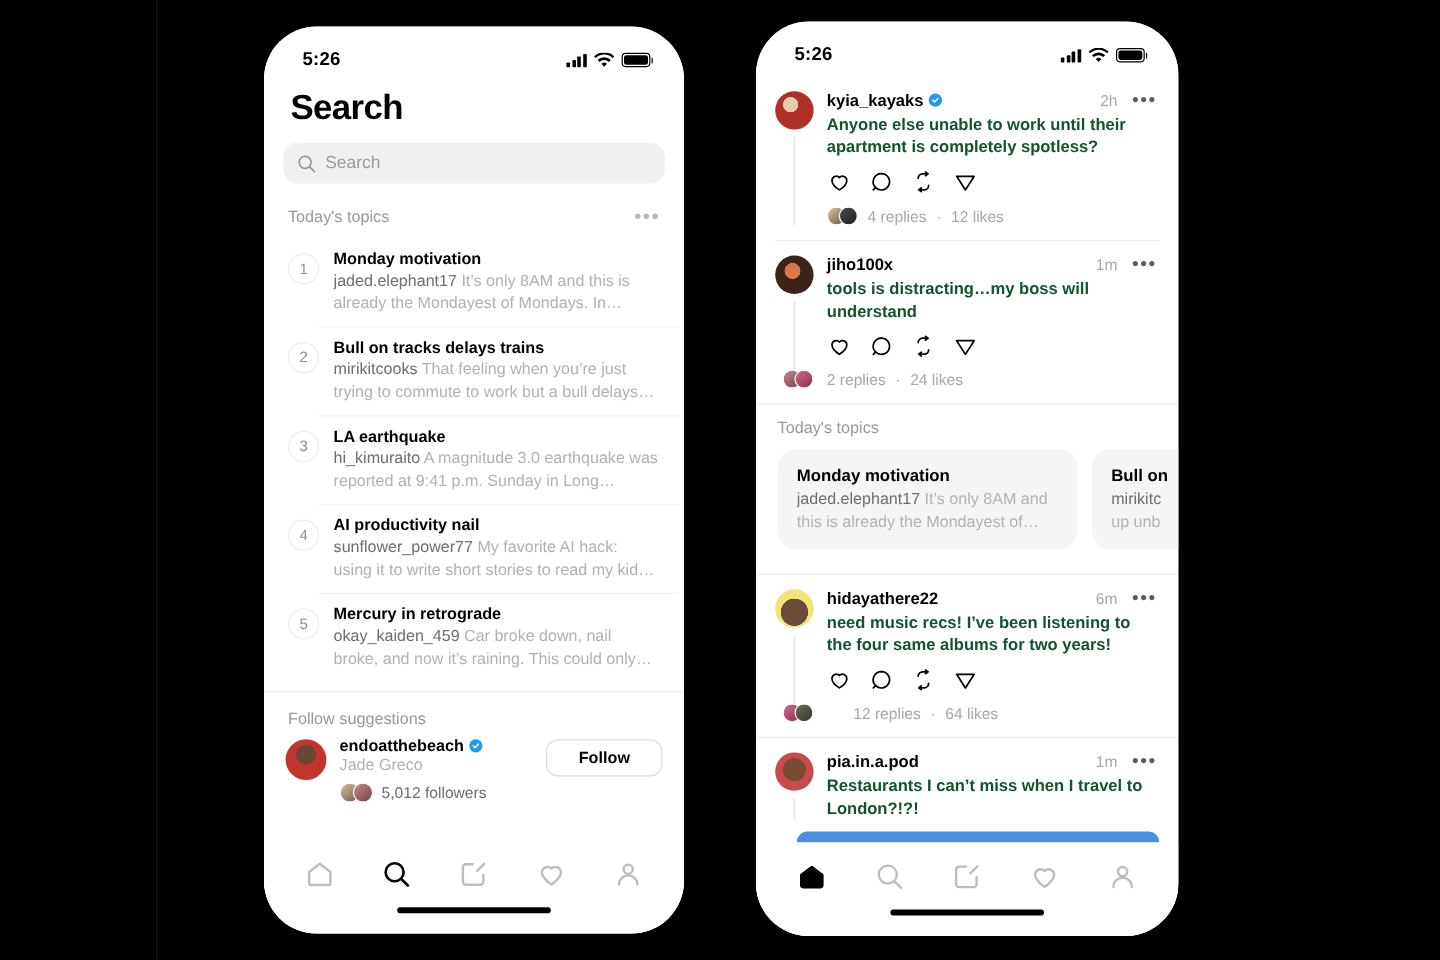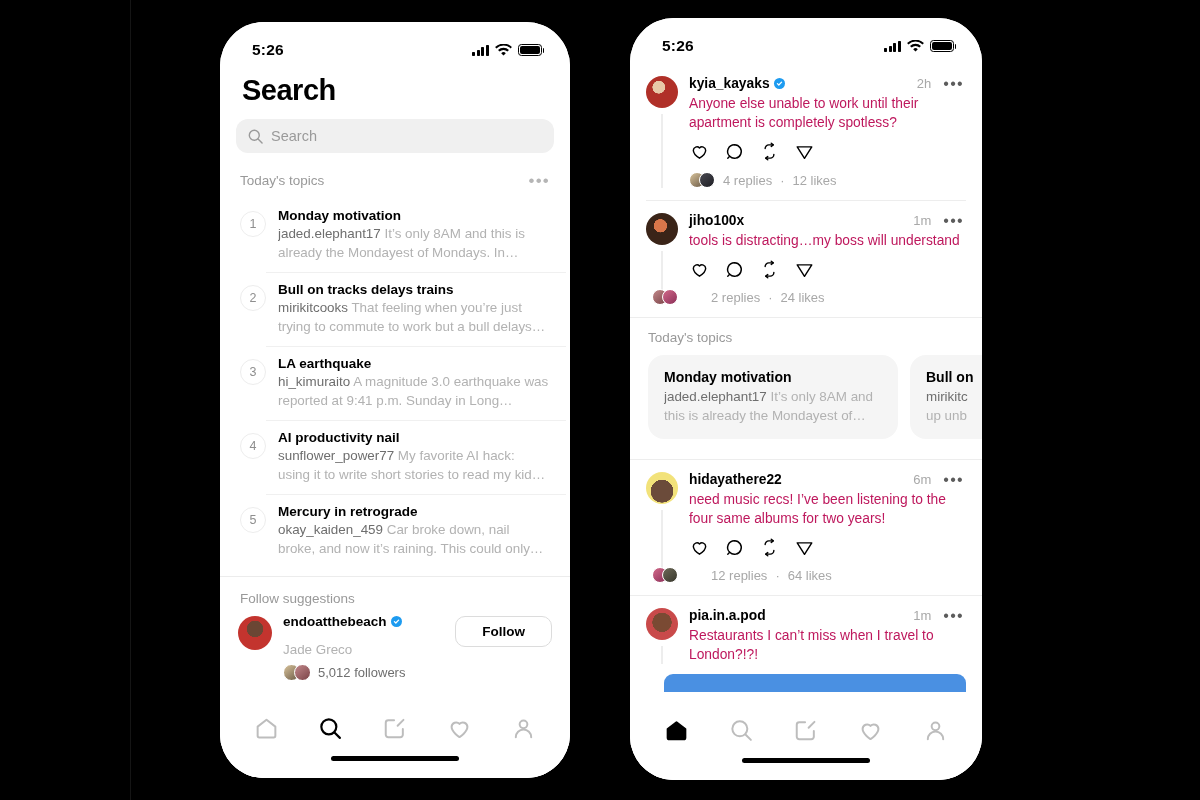--- a/index.html
+++ b/index.html
@@ -74,21 +74,21 @@
 
   .divider-thick { height:1px; background:#ececec; margin: 8px 0 0 0; }
 
   .follow-head { color:#999; font-size:13.5px; padding: 14px 20px 8px 20px; }
   .suggest { display:flex; padding: 0 18px 0 18px; gap:11px; align-items:flex-start; }
   .sug-av { flex:0 0 34px; width:34px; height:34px; border-radius:50%; margin-top:2px; overflow:hidden; }
   .sug-main { flex:1; min-width:0; }
   .sug-name { font-size:13.5px; font-weight:700; color:#000; display:flex; align-items:center; gap:4px; }
   .verified { width:11px; height:11px; border-radius:50%; background:#1d9bf0; display:inline-flex; align-items:center; justify-content:center; }
   .verified svg { width:7px; height:7px; }
-  .sug-sub { font-size:13.4px; color:#b2b2b2; margin-top:13px; }
+  .sug-sub { font-size:13.4px; color:#b2b2b2; margin-top:1px; }
   .followers { display:flex; align-items:center; gap:7px; margin-top:7px; }
   .facepile { display:flex; }
   .facepile span { width:17px; height:17px; border-radius:50%; border:1.4px solid #fff; }
   .facepile span:nth-child(2){ margin-left:-6px; }
   .followers-txt { font-size:13px; color:#6e6e6e; }
   .follow-btn {
     flex:0 0 auto; margin-top:2px; padding: 7px 26px; border:1px solid #dcdcdc; border-radius:10px;
     background:#fff; font-size:13.5px; font-weight:700; color:#000; cursor:pointer;
   }
 
@@ -107,21 +107,21 @@
   .feed { flex:1 1 auto; overflow:hidden; }
   .post { position:relative; display:flex; gap:11px; padding: 12px 18px 0 16px; }
   .post-av { flex:0 0 32px; width:32px; height:32px; border-radius:50%; overflow:hidden; position:relative; z-index:2; }
   .thread-line { position:absolute; left:31px; top:50px; bottom:6px; width:1.6px; background:#ededed; }
   .post-main { flex:1; min-width:0; padding-bottom:6px; }
   .post-head { display:flex; align-items:center; }
   .post-user { font-size:13.8px; font-weight:700; color:#000; }
   .post-head .verified { margin-left:4px; }
   .post-time { margin-left:auto; font-size:13px; color:#a8a8a8; }
   .post-dots { margin-left:12px; color:#5c5c5c; font-size:16px; line-height:6px; letter-spacing:1.3px; cursor:pointer; }
-  .post-text { font-size:13.8px; line-height:19px; color:#be185d; margin-top:3px; }
+  .post-text { font-size:13.8px; line-height:19px; color:#14532d; margin-top:3px;font-weight:bold; }
   .actions { display:flex; gap:14px; margin-top:9px; }
   .act { width:21px; height:21px; display:flex; align-items:center; justify-content:center; cursor:pointer; }
   .act svg { width:19px; height:19px; }
   .meta { display:flex; align-items:flex-end; gap:8px; margin-top:10px; font-size:13px; color:#a8a8a8; }
   .meta .facepile span { width:16px; height:16px; }
   .meta-pile { position:absolute; left:22px; }
   .post-sep { height:1px; background:#ededed; margin: 6px 16px 0 16px; }
   .post-sep.full { margin: 6px 0 0 0; }
 
   .topics-strip { padding: 12px 0 14px 0; }
@@ -403,21 +403,21 @@
                   <svg viewBox="0 0 24 24">
                     <path d="M2.8 6.2h18.4L12 20.6z" fill="none" stroke="#000" stroke-width="1.8" stroke-linejoin="round"></path>
                   </svg>
                 </span>
             </div>
             <div class="meta">
               <span class="facepile meta-pile">
                   <span class="av-p3"></span>
                   <span class="av-p4"></span>
                 </span>
-              <span style="margin-left:22px">2 replies</span>
+              <span style="">2 replies</span>
               <span>·</span>
               <span>24 likes</span>
             </div>
           </div>
         </div>
         <div class="post-sep full"></div>
 
         <div class="topics-strip">
           <div class="hdr">Today's topics</div>
           <div class="cards">

